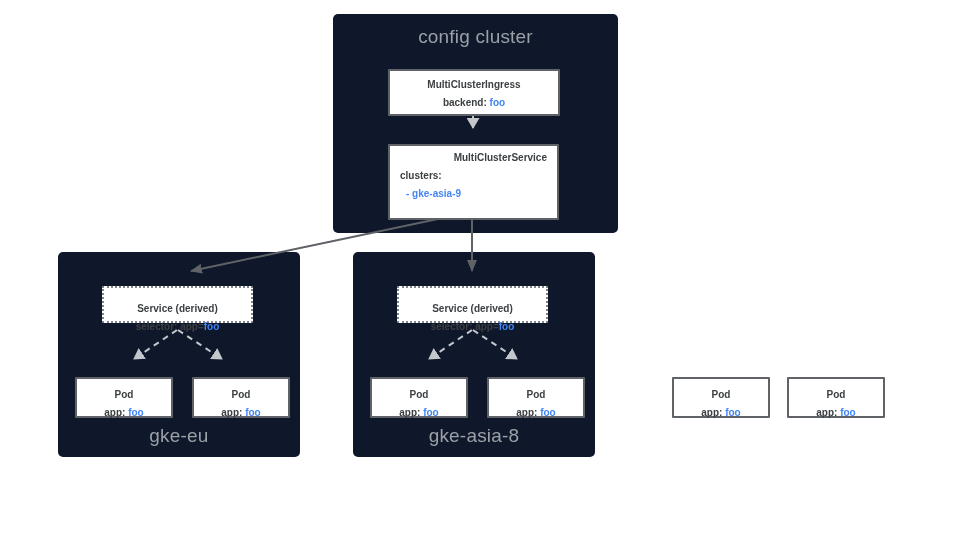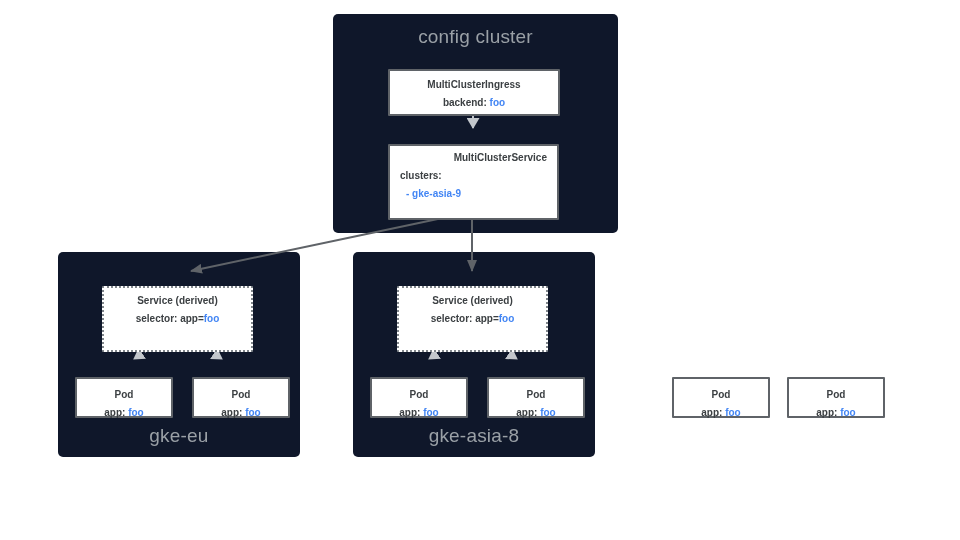--- a/index.html
+++ b/index.html
@@ -16,21 +16,21 @@
     box-sizing:border-box;z-index:3;color:#3c4043;font-size:10px;font-weight:bold;
     line-height:18px;text-align:center;border-radius:1px;margin-top:11px;}
   .node.dotted{border:2px dotted #80868b;}
   .blue{color:#4285f4;}
 
   .mci-box{left:388px;top:58px;width:172px;height:47px;padding-top:5px;}
   .mcs-box{left:388px;top:133px;width:171px;height:76px;text-align:left;padding:3px 10px 0;}
   .mcs-box .mcs-title{text-align:right;display:block;}
   .mcs-box .mcs-item{padding-left:6px;}
 
-  .svc-box{top:275px;width:151px;height:66px;padding-top:4px;}
+  .svc-box{top:275px;width:151px;height:37px;padding-top:12px;}
   .pod-box{top:366px;width:98px;height:41px;padding-top:7px;}
 
   #connectors{position:absolute;left:0;top:0;z-index:2;}
 </style>
 </head>
 <body>
 
 <div id="canvas">
 
   <div class="panel" style="left:333px;top:14px;width:285px;height:219px;">

